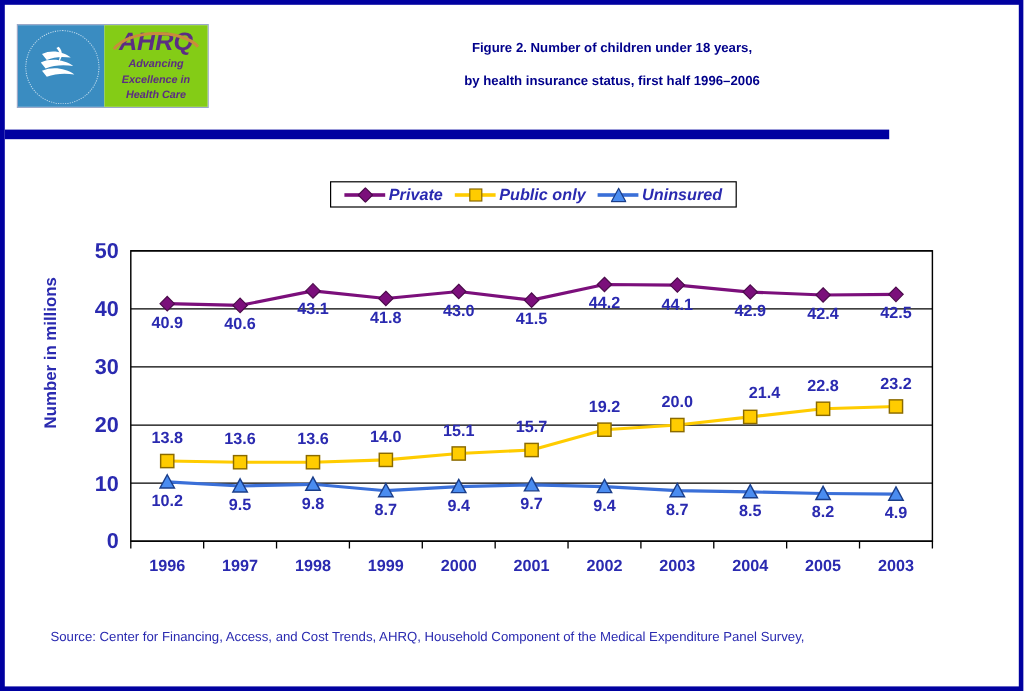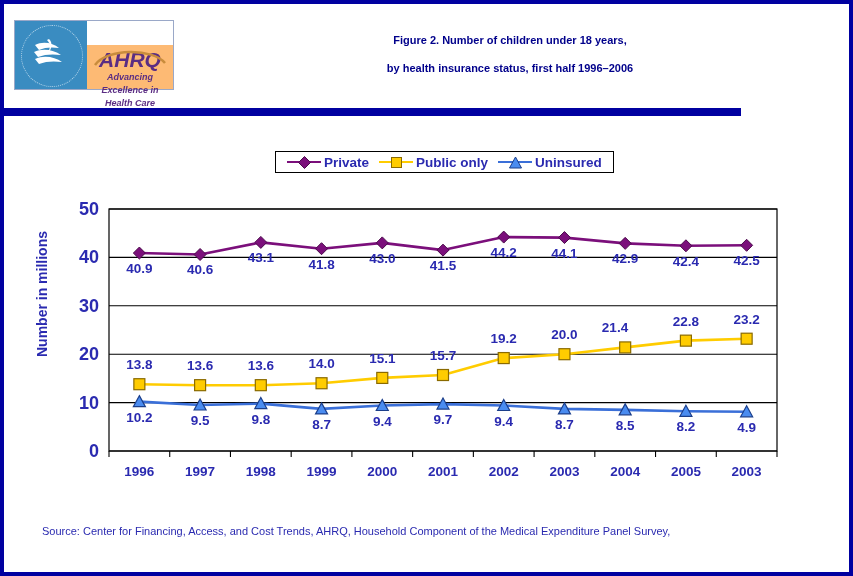--- a/index.html
+++ b/index.html
@@ -53,23 +53,22 @@
     opacity: .85;
   }
   #logo-seal .bird {
     position: absolute;
     left: 14px; top: 14px;
     width: 44px; height: 40px;
   }
   #logo-text {
     flex: 1;
     position: relative;
-    background: #fdba74;
-    text-align: center;
-    margin-top: 24px;
+    background: #84cc16;
+    text-align: center;
   }
   #ahrq-word {
     margin-top: 5px;
     font-size: 21px;
     font-weight: bold;
     letter-spacing: 0px;
     color: #5B2D83;
     font-style: italic;
     line-height: 20px;
   }
@@ -113,22 +112,23 @@
     height: 22px;
     border: 1px solid #000000;
     background: #ffffff;
     display: flex;
     align-items: center;
     padding: 0 6px;
     box-sizing: border-box;
   }
   .legend-item {
     display: flex;
-    align-items: flex-start;
+    align-items: center;
     margin: 0 5px;
+    font-style: italic;
   }
   .legend-swatch {
     width: 34px;
     height: 14px;
     position: relative;
     margin-right: 3px;
   }
   .legend-swatch .lline {
     position: absolute;
     left: 0; top: 6px;
@@ -365,21 +365,21 @@
       <div class="dlabel" style="left: 658.909px; top: 70.784px;">42.4</div>
       <div class="dlabel" style="left: 719.636px; top: 70.3px;">42.5</div>
       <div class="dlabel" style="left: 112.364px; top: 174.208px;">13.8</div>
       <div class="dlabel" style="left: 173.091px; top: 175.176px;">13.6</div>
       <div class="dlabel" style="left: 233.818px; top: 175.176px;">13.6</div>
       <div class="dlabel" style="left: 294.545px; top: 173.24px;">14.0</div>
       <div class="dlabel" style="left: 355.273px; top: 167.916px;">15.1</div>
       <div class="dlabel" style="left: 416px; top: 165.012px;">15.7</div>
       <div class="dlabel" style="left: 476.727px; top: 148.072px;">19.2</div>
       <div class="dlabel" style="left: 537.455px; top: 144.2px;">20.0</div>
-      <div class="dlabel" style="left: 588px; top: 137.424px;">21.4</div>
+      <div class="dlabel" style="left: 610px; top: 137.424px;">21.4</div>
       <div class="dlabel" style="left: 658.909px; top: 130.648px;">22.8</div>
       <div class="dlabel" style="left: 719.636px; top: 128.712px;">23.2</div>
       <div class="dlabel" style="left: 112.364px; top: 226.632px;">10.2</div>
       <div class="dlabel" style="left: 173.091px; top: 230.02px;">9.5</div>
       <div class="dlabel" style="left: 233.818px; top: 228.568px; text-align: center;">9.8</div>
       <div class="dlabel" style="left: 294.545px; top: 233.892px;">8.7</div>
       <div class="dlabel" style="left: 355.273px; top: 230.504px;">9.4</div>
       <div class="dlabel" style="left: 416px; top: 229.052px;">9.7</div>
       <div class="dlabel" style="left: 476.727px; top: 230.504px;">9.4</div>
       <div class="dlabel" style="left: 537.455px; top: 233.892px;">8.7</div>

